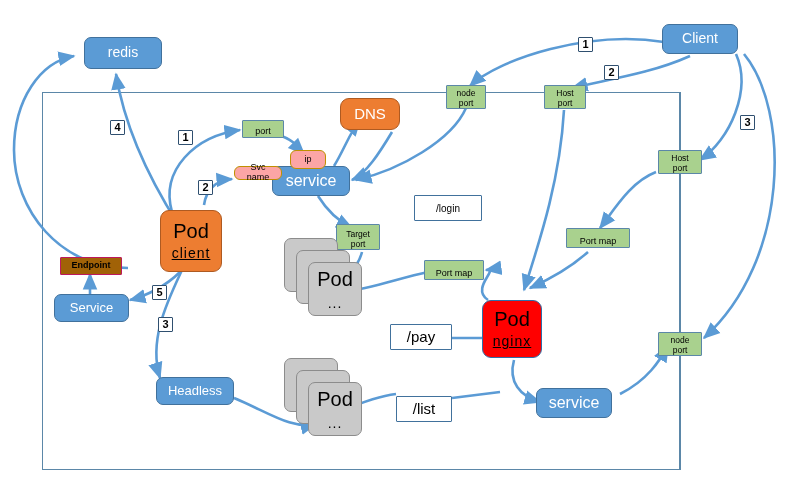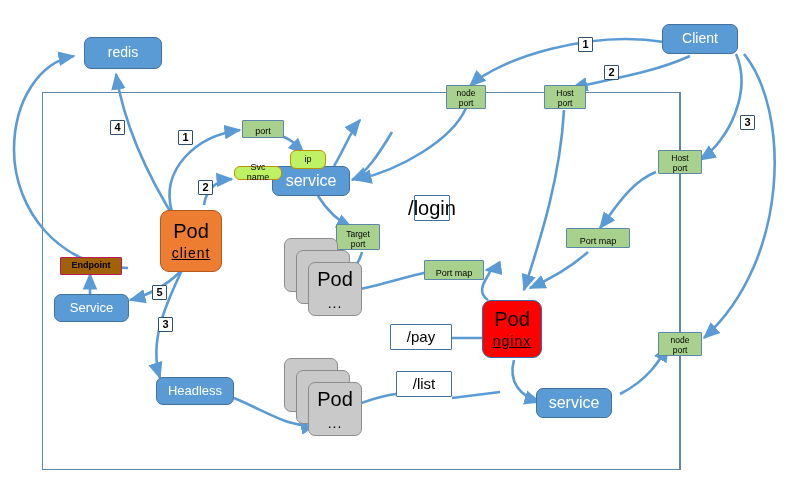--- a/index.html
+++ b/index.html
@@ -57,21 +57,21 @@
   
   .n-green {
     background: #a9d18e;
     border: 1px solid #5b87a8;
     color: #000000;
     border-radius: 1px;
     justify-content: flex-end;
   }
   
   .n-yellow {
-    background: #bef264;
+    background: #fca5a5;
     border: 1px solid #bf9000;
     border-radius: 6px;
     color: #000000;
   }
   
   .n-darkyellow {
     background: #a16207;
     border: 1px solid #be185d;
     color: #000000;
     border-radius: 1px;
@@ -213,20 +213,23 @@
   </svg>
 
   <div class="node n-blue" style="left:84px; top:37px; width:78px; height:32px; font-size:14px;">
     <span>redis</span>
   </div>
 
   <div class="node n-blue" style="left:662px; top:24px; width:76px; height:30px; font-size:14px;">
     <span>Client</span>
   </div>
 
+  <div class="node n-orange" style="left:340px; top:98px; width:60px; height:32px; font-size:15px; color:#ffffff;">
+    <span>DNS</span>
+  </div>
 
   <div class="node n-blue" style="left:272px; top:166px; width:78px; height:30px; font-size:16px;">
     <span>service</span>
   </div>
 
   <div class="node n-yellow" style="left:290px; top:150px; width:36px; height:19px; font-size:9px;">
     <span>ip</span>
   </div>
 
   <div class="node n-yellow" style="left:234px; top:166px; width:48px; height:14px; font-size:9px;">
@@ -308,29 +311,29 @@
 
   <div class="pod-stack" style="left:284px; top:358px; width:78px; height:78px;">
     <div class="layer" style="left:0px; top:0px; width:54px; height:54px;"></div>
     <div class="layer" style="left:12px; top:12px; width:54px; height:54px;"></div>
     <div class="front" style="left:24px; top:24px; width:54px; height:54px;">
       <span class="pod-line1">Pod</span>
       <span class="pod-line2">...</span>
     </div>
   </div>
 
-  <div class="node n-white" style="left:414px; top:195px; width:36px; height:26px; font-size:20px;">
+  <div class="node n-white" style="left:414px; top:195px; width:68px; height:26px; font-size:10px;">
     <span>/login</span>
   </div>
 
   <div class="node n-white" style="left:390px; top:324px; width:62px; height:26px; font-size:15px;">
     <span>/pay</span>
   </div>
 
-  <div class="node n-white" style="left:396px; top:371px; width:56px; height:26px; font-size:15px;">
+  <div class="node n-white" style="left:396px; top:396px; width:56px; height:26px; font-size:15px;">
     <span>/list</span>
   </div>
 
   <div class="node n-num" style="left:178px; top:130px;">
     <span>1</span>
   </div>
   <div class="node n-num" style="left:198px; top:180px;">
     <span>2</span>
   </div>
   <div class="node n-num" style="left:158px; top:317px;">

